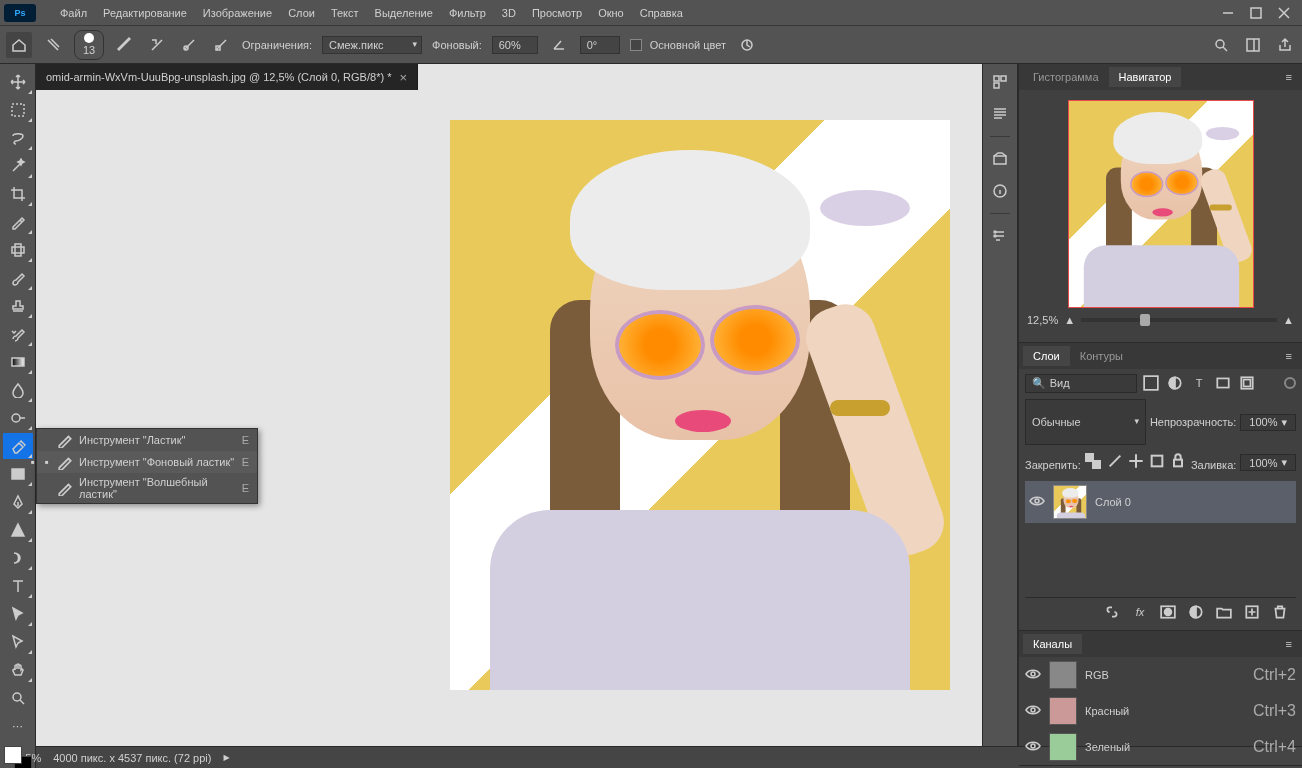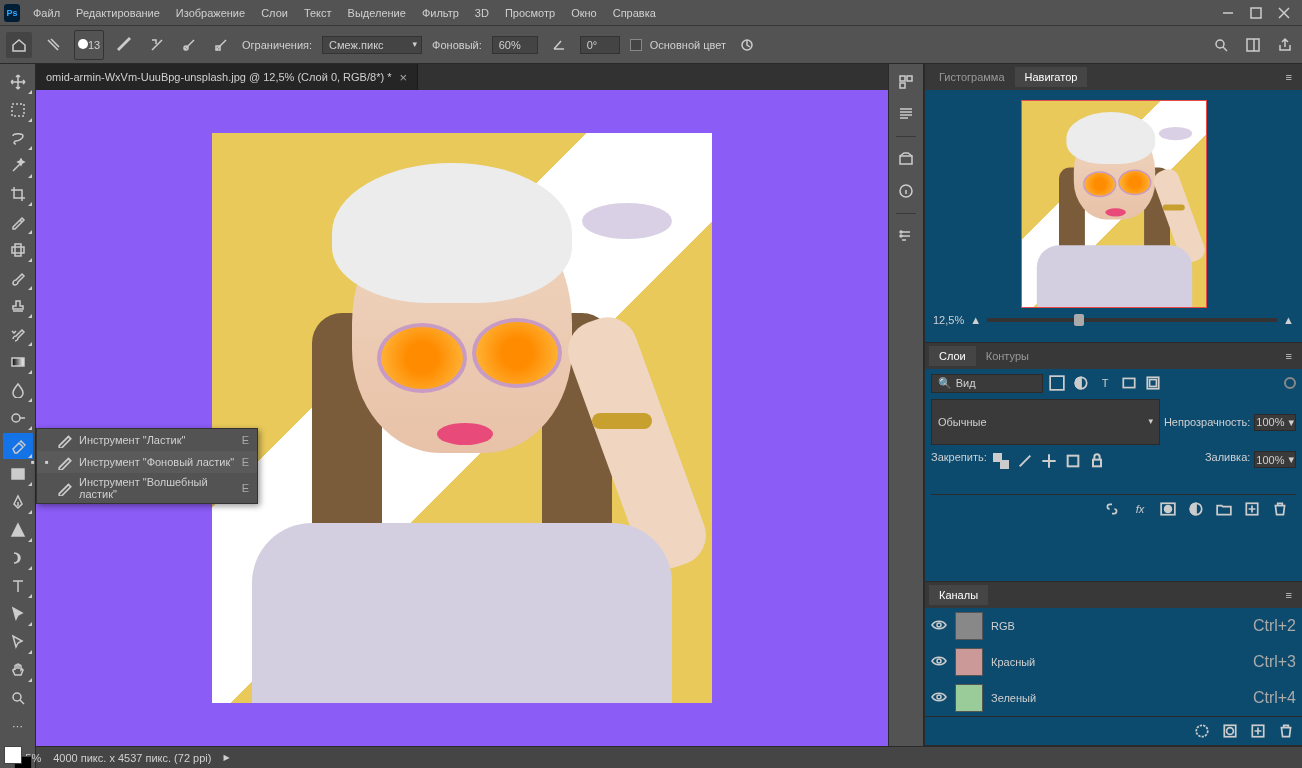--- a/index.html
+++ b/index.html
@@ -1,24 +1,24 @@
 <!DOCTYPE html>
 <html><head>
 <meta charset="utf-8">
 <style>
 *{box-sizing:border-box;margin:0;padding:0;font-family:"Segoe UI",Tahoma,sans-serif;font-size:11px;color:#d0d0d0;user-select:none}
 body{width:1302px;height:768px;background:#535353;overflow:hidden;position:relative}
 .menubar{height:26px;background:#535353;display:flex;align-items:center;padding:0 4px;border-bottom:1px solid #383838}
-.ps-logo{width:16px;height:18px;background:#001e36;border-radius:3px;display:flex;align-items:center;justify-content:center;font-size:9px;font-weight:bold;color:#31a8ff;margin-right:5px}
+.ps-logo{width:32px;height:18px;background:#001e36;border-radius:3px;display:flex;align-items:center;justify-content:center;font-size:9px;font-weight:bold;color:#31a8ff;margin-right:16px}
 .menu-item{padding:4px 8px;cursor:pointer}
 .menu-spacer{flex:1}
 .win-btn{width:28px;height:20px;display:flex;align-items:center;justify-content:center;cursor:pointer}
 .optbar{height:38px;background:#535353;display:flex;align-items:center;padding:0 6px;gap:10px;border-bottom:1px solid #2a2a2a}
 .opt-home{width:26px;height:26px;display:flex;align-items:center;justify-content:center;background:#444;border-radius:2px;cursor:pointer}
-.brush-preview{width:30px;height:30px;display:flex;flex-direction:row;align-items:center;justify-content:center;font-size:9px;border:1px solid #333;border-radius:2px}
+.brush-preview{width:30px;height:30px;display:flex;flex-direction:column;align-items:center;justify-content:center;font-size:9px;border:1px solid #333;border-radius:8px}
 .brush-dot{width:10px;height:10px;background:#fff;border-radius:50%;margin-bottom:1px}
 .opt-label{font-size:11px}
 .opt-select{background:#444;border:1px solid #333;padding:2px 18px 2px 6px;position:relative;cursor:pointer}
 .opt-select::after{content:"▾";position:absolute;right:4px;top:2px;font-size:9px}
 .opt-input{background:#444;border:1px solid #333;padding:2px 6px;width:46px}
 .opt-chk{display:flex;align-items:flex-start;gap:8px}
 .opt-chk .box{width:12px;height:12px;border:1px solid #888;background:#444}
 .opt-right{margin-left:auto;display:flex;gap:10px;align-items:center}
 .icon-btn{width:22px;height:22px;display:flex;align-items:center;justify-content:center;cursor:pointer}
 .main{display:flex;height:calc(768px - 26px - 38px - 22px)}
@@ -31,65 +31,65 @@
 .swatch-fg{position:absolute;top:0;left:0;width:18px;height:18px;background:#fff;border:1px solid #444}
 .swatch-bg{position:absolute;bottom:0;right:0;width:18px;height:18px;background:#000;border:1px solid #444}
 .tool-flyout{position:absolute;left:36px;top:428px;background:#535353;border:1px solid #333;z-index:100;box-shadow:2px 2px 6px rgba(0,0,0,.4)}
 .flyout-row{display:flex;align-items:center;padding:3px 8px;gap:6px;cursor:pointer;width:220px}
 .flyout-row.sel{background:#5a5a5a}
 .flyout-row.sel::before{content:"■";font-size:6px;position:absolute;left:-6px}
 .flyout-row .mark{width:6px;font-size:6px}
 .flyout-row .fic{width:16px;display:flex;justify-content:center}
 .flyout-row .flab{flex:1}
 .flyout-row .fkey{color:#aaa}
-.docarea{flex:1;background:#8b5cf6;display:flex;flex-direction:column;position:relative}
+.docarea{flex:1;background:#e5e5e5;display:flex;flex-direction:row;position:relative}
 .doctabs{height:26px;background:#323232;display:flex;align-items:center}
 .doctab{background:#252525;height:26px;display:flex;align-items:center;padding:0 10px;gap:8px;border-right:1px solid #1a1a1a}
 .doctab .close{font-size:13px;cursor:pointer;color:#aaa}
 .canvas-wrap{flex:1;display:flex;align-items:center;justify-content:center;position:relative}
 .canvas{width:500px;height:570px;position:relative;background:linear-gradient(135deg,#e8c95a 0%,#e8c95a 35%,#fff 35%,#fff 55%,#e8c95a 55%,#e8c95a 100%);overflow:hidden}
 .figure-head{position:absolute;top:60px;left:140px;width:220px;height:260px;background:linear-gradient(180deg,#f0d6c0 0%,#e8c2a8 100%);border-radius:50% 50% 40% 40%}
 .beret{position:absolute;top:30px;left:120px;width:240px;height:140px;background:#ececec;border-radius:50% 50% 40% 40%}
 .hair-l{position:absolute;top:180px;left:100px;width:70px;height:260px;background:#7a5c3a;border-radius:30px}
 .hair-r{position:absolute;top:180px;right:100px;width:70px;height:260px;background:#7a5c3a;border-radius:30px}
 .glasses-l{position:absolute;top:190px;left:165px;width:90px;height:70px;background:radial-gradient(circle,#ff8c00 30%,#ffc04a 100%);border:4px solid #c89bc4;border-radius:50%}
 .glasses-r{position:absolute;top:185px;left:260px;width:90px;height:70px;background:radial-gradient(circle,#ff8c00 30%,#ffc04a 100%);border:4px solid #c89bc4;border-radius:50%}
 .lips{position:absolute;top:290px;left:225px;width:56px;height:22px;background:#e84a7a;border-radius:50%}
 .sweater{position:absolute;bottom:0;left:40px;right:40px;height:180px;background:#d4cfe0;border-radius:60px 60px 0 0}
 .arm{position:absolute;top:180px;right:40px;width:70px;height:260px;background:#f0d6c0;border-radius:30px;transform:rotate(-20deg)}
 .bracelet{position:absolute;top:280px;right:60px;width:60px;height:16px;background:#c8a030;border-radius:8px}
 .store-glasses{position:absolute;top:70px;right:40px;width:90px;height:36px;background:rgba(150,120,180,.35);border-radius:50%}
 .vdock{width:36px;background:#535353;border-left:1px solid #2a2a2a;border-right:1px solid #2a2a2a;display:flex;flex-direction:column;align-items:center;padding:4px 0;gap:4px}
 .vdock .dicon{width:28px;height:28px;display:flex;align-items:center;justify-content:center;cursor:pointer}
 .vdock .sep{height:1px;width:20px;background:#3a3a3a;margin:4px 0}
-.rpanes{width:378px;background:#0c4a6e;display:flex;flex-direction:column;border-left:1px solid #2a2a2a}
+.rpanes{width:284px;background:#404040;display:flex;flex-direction:column;border-left:1px solid #2a2a2a}
 .pane{border-bottom:1px solid #2a2a2a}
 .pane-tabs{height:26px;background:#383838;display:flex;align-items:center;padding:0 4px}
 .ptab{padding:4px 10px;cursor:pointer;color:#999}
 .ptab.active{color:#fff;background:#454545}
 .pane-menu{margin-left:auto;padding:0 6px;cursor:pointer}
 .nav-body{padding:10px 0;display:flex;flex-direction:column;align-items:center}
 .nav-thumb{width:186px;height:208px;border:1px solid #e84a4a;position:relative;overflow:hidden}
 .nav-thumb .canvas{transform:scale(.37);transform-origin:top left;width:500px;height:570px}
 .nav-ctrl{display:flex;align-items:center;width:100%;padding:6px 8px;gap:6px}
 .nav-slider{flex:1;height:4px;background:#333;position:relative}
 .nav-slider .knob{position:absolute;left:30%;top:-4px;width:10px;height:12px;background:#aaa;border-radius:2px}
 .layers-body{padding:4px 6px;display:flex;flex-direction:column;gap:6px}
 .layer-ctrl-row{display:flex;align-items:center;gap:4px}
 .lsel{flex:1;background:#3a3a3a;border:1px solid #2a2a2a;padding:16px 6px;position:relative;cursor:pointer}
 .lsel::after{content:"▾";position:absolute;right:6px;font-size:9px}
 .lic{width:20px;height:20px;display:flex;align-items:center;justify-content:center;cursor:pointer;color:#ccc}
-.pctbox{display:flex;align-items:center;background:#3a3a3a;border:1px solid #2a2a2a;padding:1px 1px;gap:4px}
-.lock-row{display:flex;align-items:flex-start;gap:4px;font-size:10px}
+.pctbox{display:flex;align-items:center;background:#3a3a3a;border:1px solid #2a2a2a;padding:1px 8px;gap:4px}
+.lock-row{display:flex;align-items:flex-end;gap:4px;font-size:10px}
 .layer-list{min-height:80px;margin-top:4px}
 .layer-row{display:flex;align-items:center;gap:8px;padding:4px;background:#5a5f6a}
 .eye{width:16px;cursor:pointer}
 .lthumb{width:34px;height:34px;border:1px solid #888;overflow:hidden;background:#fff}
 .lthumb .canvas{transform:scale(.068);transform-origin:top left}
-.layer-foot{display:flex;justify-content:flex-end;gap:8px;padding:4px 6px;border-top:1px solid #2a2a2a;margin-top:17px}
+.layer-foot{display:flex;justify-content:flex-end;gap:8px;padding:4px 6px;border-top:1px solid #2a2a2a;margin-top:30px}
 .ch-body .chrow{display:flex;align-items:center;gap:8px;padding:4px 6px}
 .chthumb{width:28px;height:28px;border:1px solid #555;background:#888}
 .chrow .shortcut{margin-left:auto;color:#aaa;font-size:16px}
 .ch-foot{display:flex;justify-content:flex-end;gap:8px;padding:4px 6px;border-top:1px solid #2a2a2a}
 .statusbar{height:22px;background:#454545;display:flex;align-items:center;padding:0 10px;gap:12px;font-size:10px;border-top:1px solid #2a2a2a}
 .searchbox{display:flex;align-items:center;background:#3a3a3a;border:1px solid #2a2a2a;padding:2px 6px;gap:4px;width:112px}
 .filter-dot{width:12px;height:12px;border-radius:50%;border:2px solid #888;margin-left:auto}
 svg{width:16px;height:16px;fill:none;stroke:#ccc;stroke-width:1.5}
 </style>
 </head>
@@ -566,20 +566,41 @@
                 <rect x="3" y="5" width="6" height="5"></rect>
                 <path d="M4 5V3a2 2 0 014 0v2"></path>
               </svg>
             </div>
           <span style="margin-left:auto">Заливка:</span>
           <div class="pctbox">
               <span>100%</span>
               <span>▾</span>
             </div>
         </div>
+        <div class="layer-list">
+          <div class="layer-row">
+            <div class="eye"><svg viewBox="0 0 16 10">
+                  <path d="M1 5c3-5 11-5 14 0-3 5-11 5-14 0z"></path>
+                  <circle cx="8" cy="5" r="2"></circle>
+                </svg></div>
+            <div class="lthumb">
+                <div class="canvas">
+              <div class="hair-l"></div>
+                  <div class="hair-r"></div>
+                  <div class="figure-head"></div>
+                  <div class="beret"></div>
+              <div class="glasses-l"></div>
+                  <div class="glasses-r"></div>
+                  <div class="lips"></div>
+                  <div class="sweater"></div>
+            </div>
+              </div>
+            <span>Слой 0</span>
+          </div>
+        </div>
         <div class="layer-foot">
           <div class="lic">
               <svg viewBox="0 0 14 14">
                 <path d="M5 7a2 2 0 010-4h2M9 7a2 2 0 010 4H7"></path>
               </svg>
             </div>
           <div class="lic" style="font-style:italic">fx</div>
           <div class="lic">
               <svg viewBox="0 0 14 14">
                 <rect x="1" y="2" width="12" height="10"></rect>

